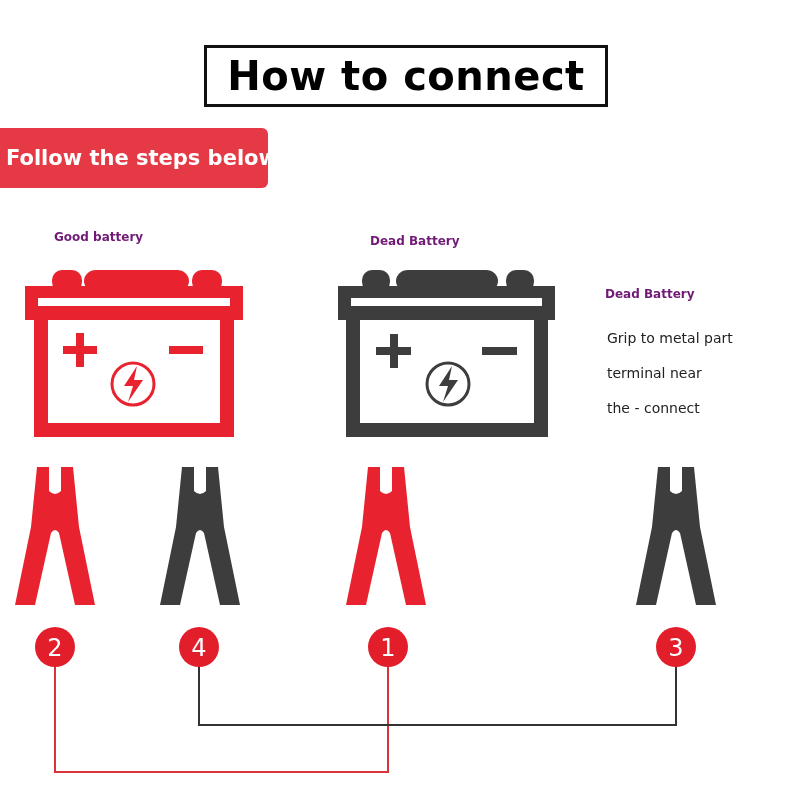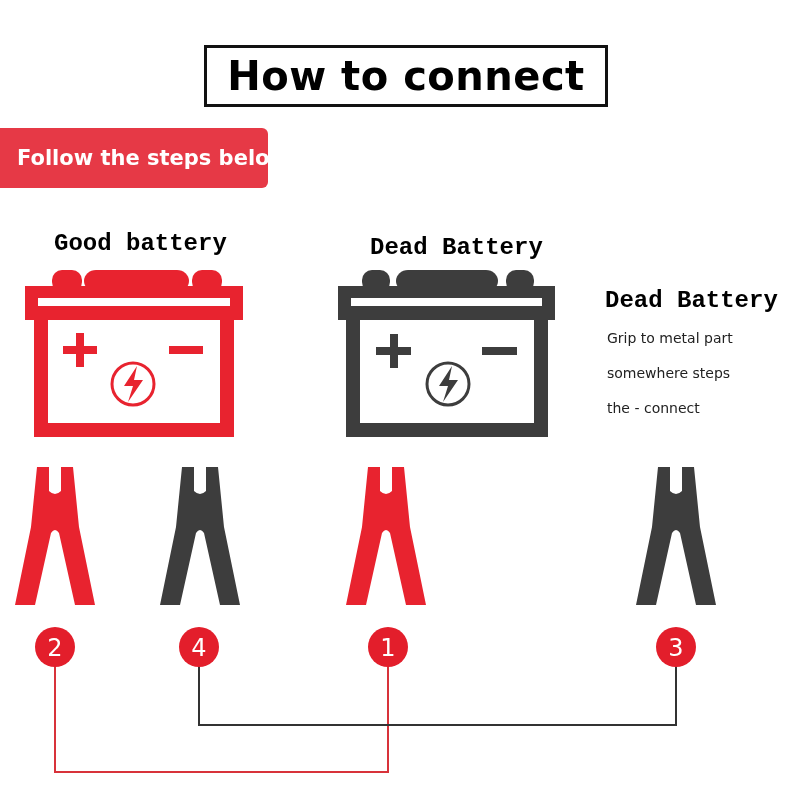--- a/index.html
+++ b/index.html
@@ -1,22 +1,22 @@
 <!DOCTYPE html>
 <html><head>
 <meta charset="utf-8">
 <style>
   html, body { margin: 0; padding: 0; background: #ffffff; }
   body { width: 800px; height: 800px; position: relative; overflow: hidden; font-family: "DejaVu Sans", sans-serif; }
   .abs { position: absolute; text-align: center; }
   .title-box { left: 204px; top: 45px; width: 404px; height: 62px; border: 3px solid #111; box-sizing: border-box; display: flex; align-items: center; justify-content: center; }
   .title-text { font-family: "DejaVu Sans", sans-serif; font-weight: bold; font-size: 40px; color: #000; letter-spacing: 0.5px; }
-  .steps-banner { left: 0; top: 128px; width: 268px; height: 60px; background: #e63946; border-radius: 0 6px 6px 0; display: flex; align-items: center; padding-left: 17px; box-sizing: border-box; }
+  .steps-banner { left: 0; top: 128px; width: 268px; height: 60px; background: #e63946; border-radius: 0 6px 6px 0; display: flex; align-items: center; padding-left: 6px; box-sizing: border-box; }
   .steps-text { color: #fff; font-weight: bold; font-size: 21px; font-family: "DejaVu Sans", sans-serif; white-space: nowrap; }
-  .label { font-weight: bold; font-size: 24px; color: #000000; white-space: nowrap; font-family: Liberation Mono, monospace; }
+  .label { font-weight: bold; font-size: 12px; color: #701a75; white-space: nowrap; }
   .desc { font-size: 14px; color: #222; white-space: nowrap; }
   svg { position: absolute; overflow: visible; }
   .badge-num { font-family: "DejaVu Sans", sans-serif; font-size: 24px; fill: #fff; text-anchor: middle; dominant-baseline: central; }
 </style>
 </head>
 <body>
 
 <div class="abs title-box">
   <span class="title-text">How to connect</span>
 </div>
@@ -55,21 +55,21 @@
   <path d="M346 320 H548 V437 H346 Z M360 320 V423 H534 V320 Z" fill="#3d3d3d" fill-rule="evenodd"></path>
   <rect x="376" y="347" width="35" height="8" fill="#3d3d3d"></rect>
   <rect x="390" y="334" width="8" height="34" fill="#3d3d3d"></rect>
   <rect x="482" y="347" width="35" height="8" fill="#3d3d3d"></rect>
   <circle cx="448" cy="384" r="21" fill="none" stroke="#3d3d3d" stroke-width="3"></circle>
   <path d="M452 366 L439 386 L448 386 L443 402 L458 380 L449 380 Z" fill="#3d3d3d"></path>
 </svg>
 
 <div class="abs label" style="left:605px; top:287px;">Dead Battery</div>
 <div class="abs desc" style="left:607px; top:330px;">Grip to metal part</div>
-<div class="abs desc" style="left:607px; top:365px;">somewhere steps</div>
+<div class="abs desc" style="left:607px; top:365px;">terminal near</div>
 <div class="abs desc" style="left:607px; top:400px;">the - connect</div>
 
 <svg style="left:0;top:0;" width="800" height="800">
   <defs>
     <path id="clampShape" d="M-18 0 h12 v24 q6 6 12 0 v-24 h12 l6 60 l16 78 h-20 l-16 -72 q-4 -6 -8 0 l-16 72 h-20 l16 -78 z"></path>
   </defs>
   <use href="#clampShape" x="55" y="467" fill="#e8232f"></use>
   <use href="#clampShape" x="200" y="467" fill="#3d3d3d"></use>
   <use href="#clampShape" x="386" y="467" fill="#e8232f"></use>
   <use href="#clampShape" x="676" y="467" fill="#3d3d3d"></use>

